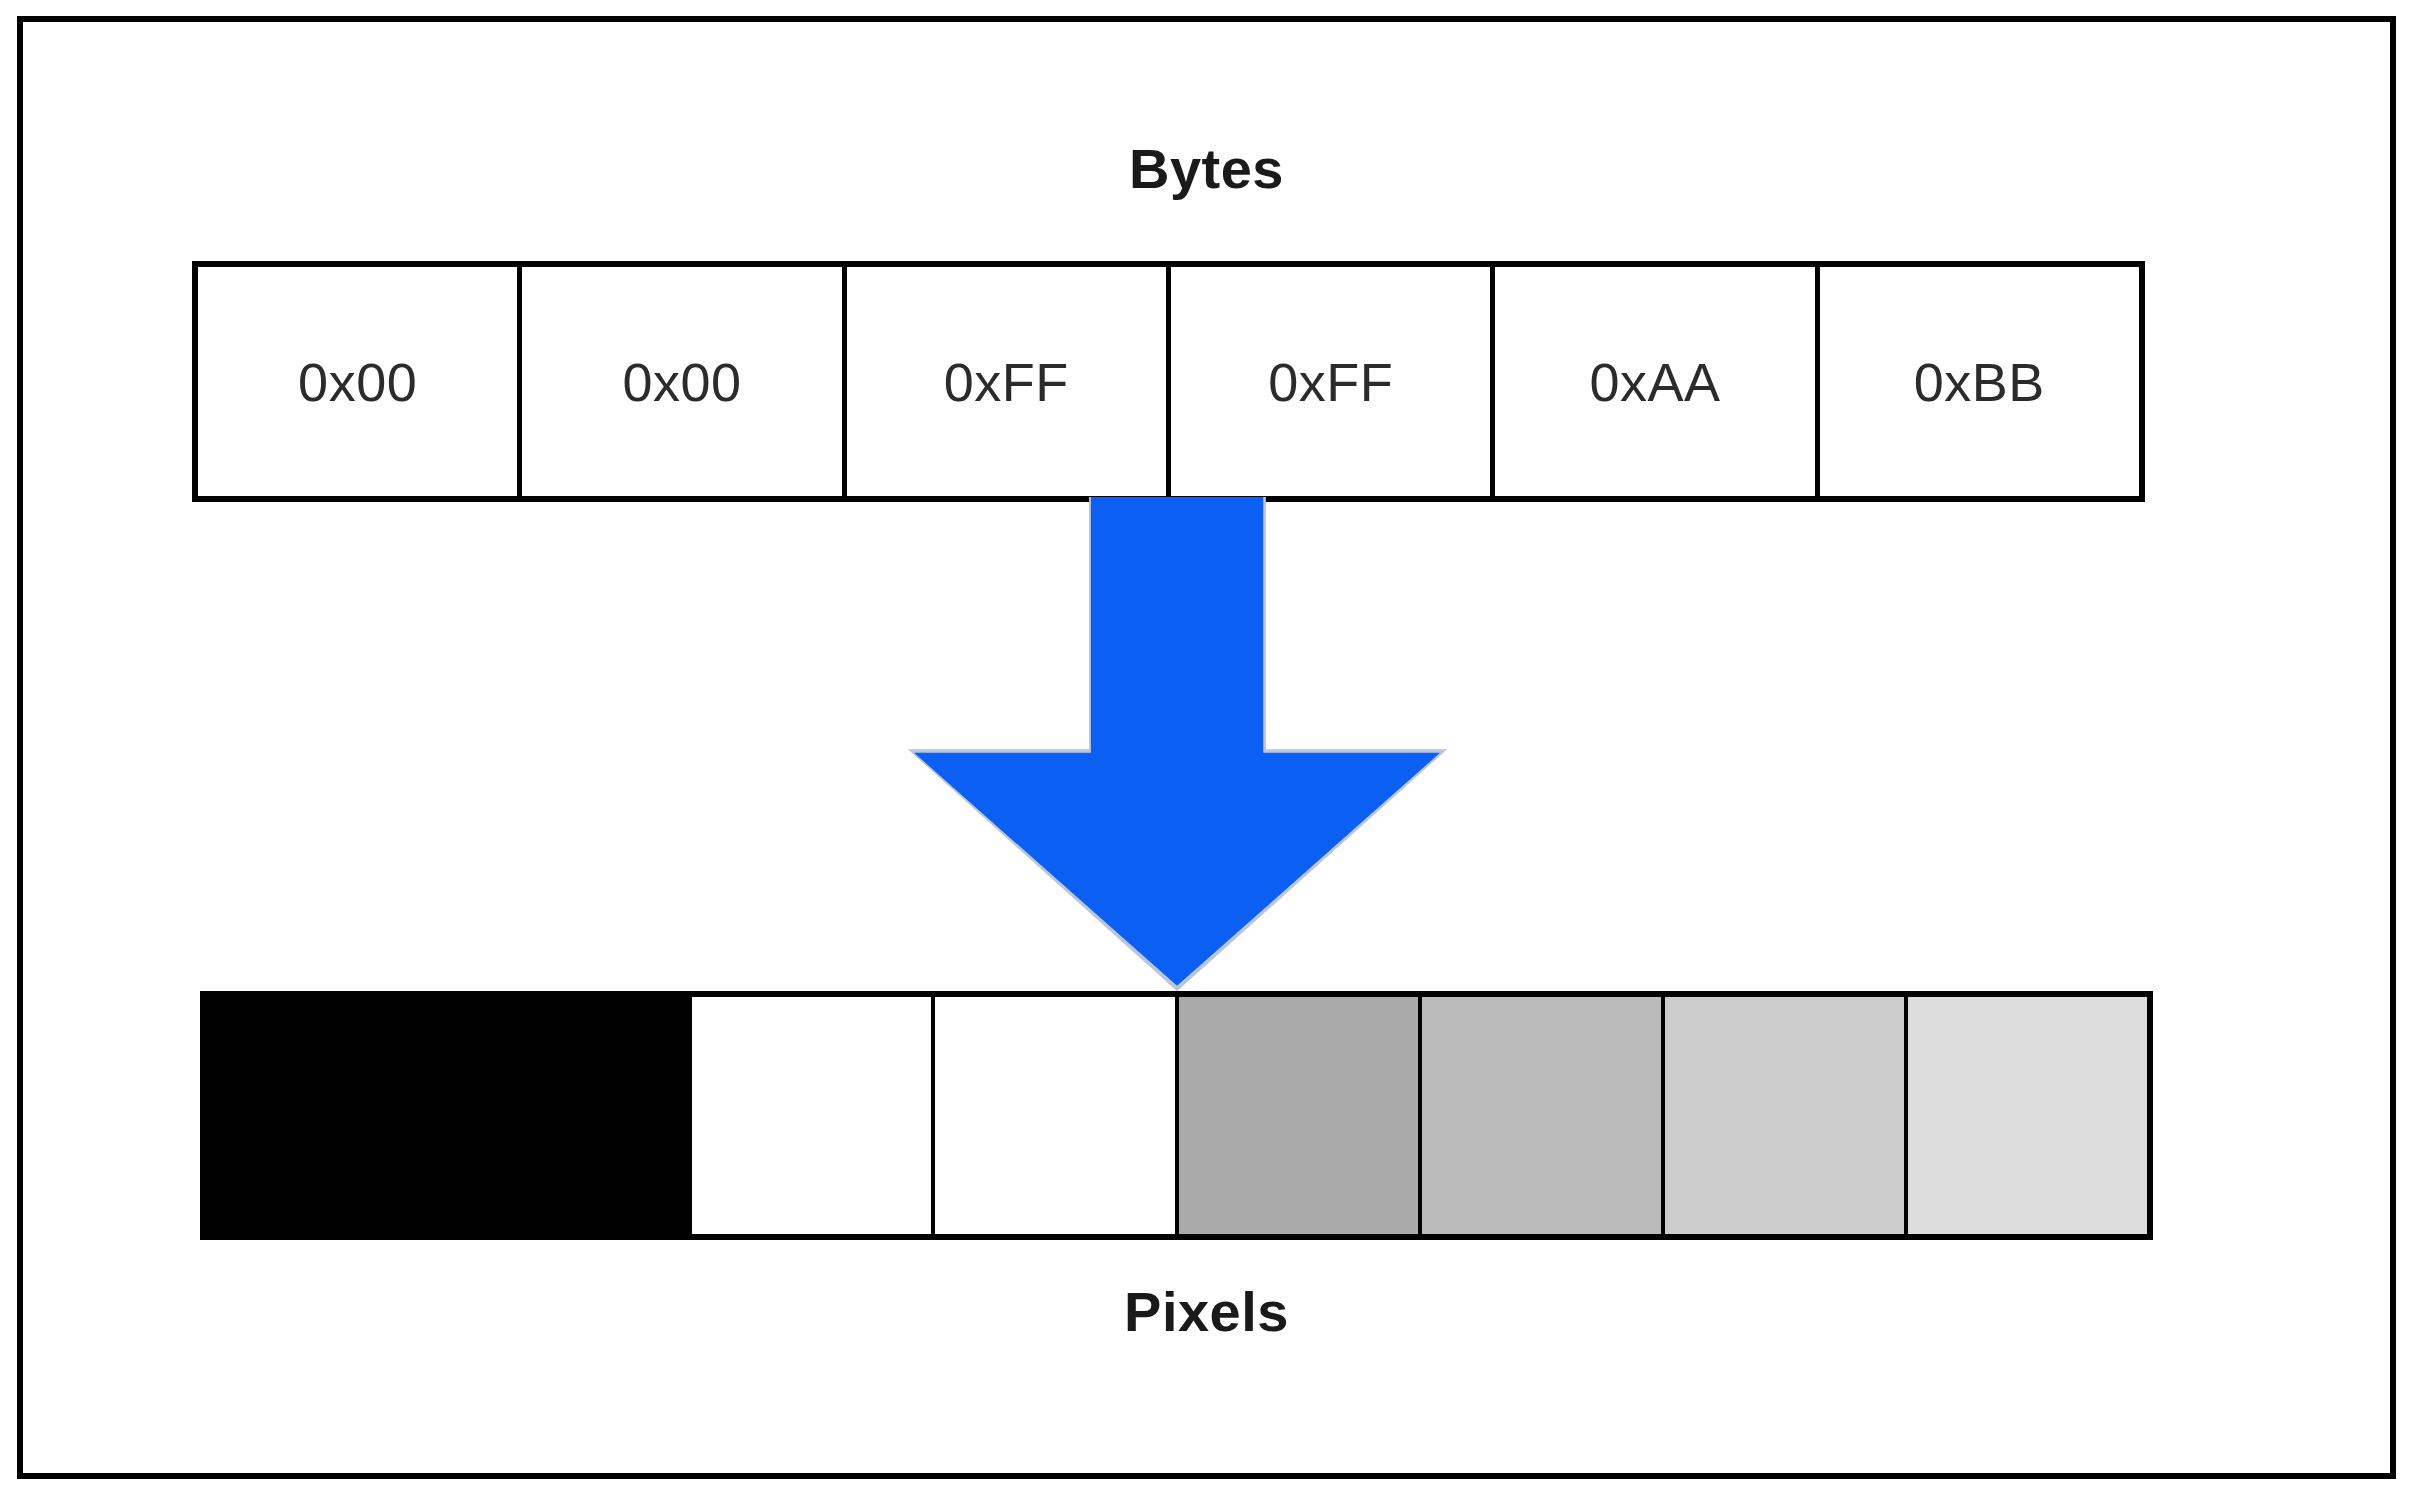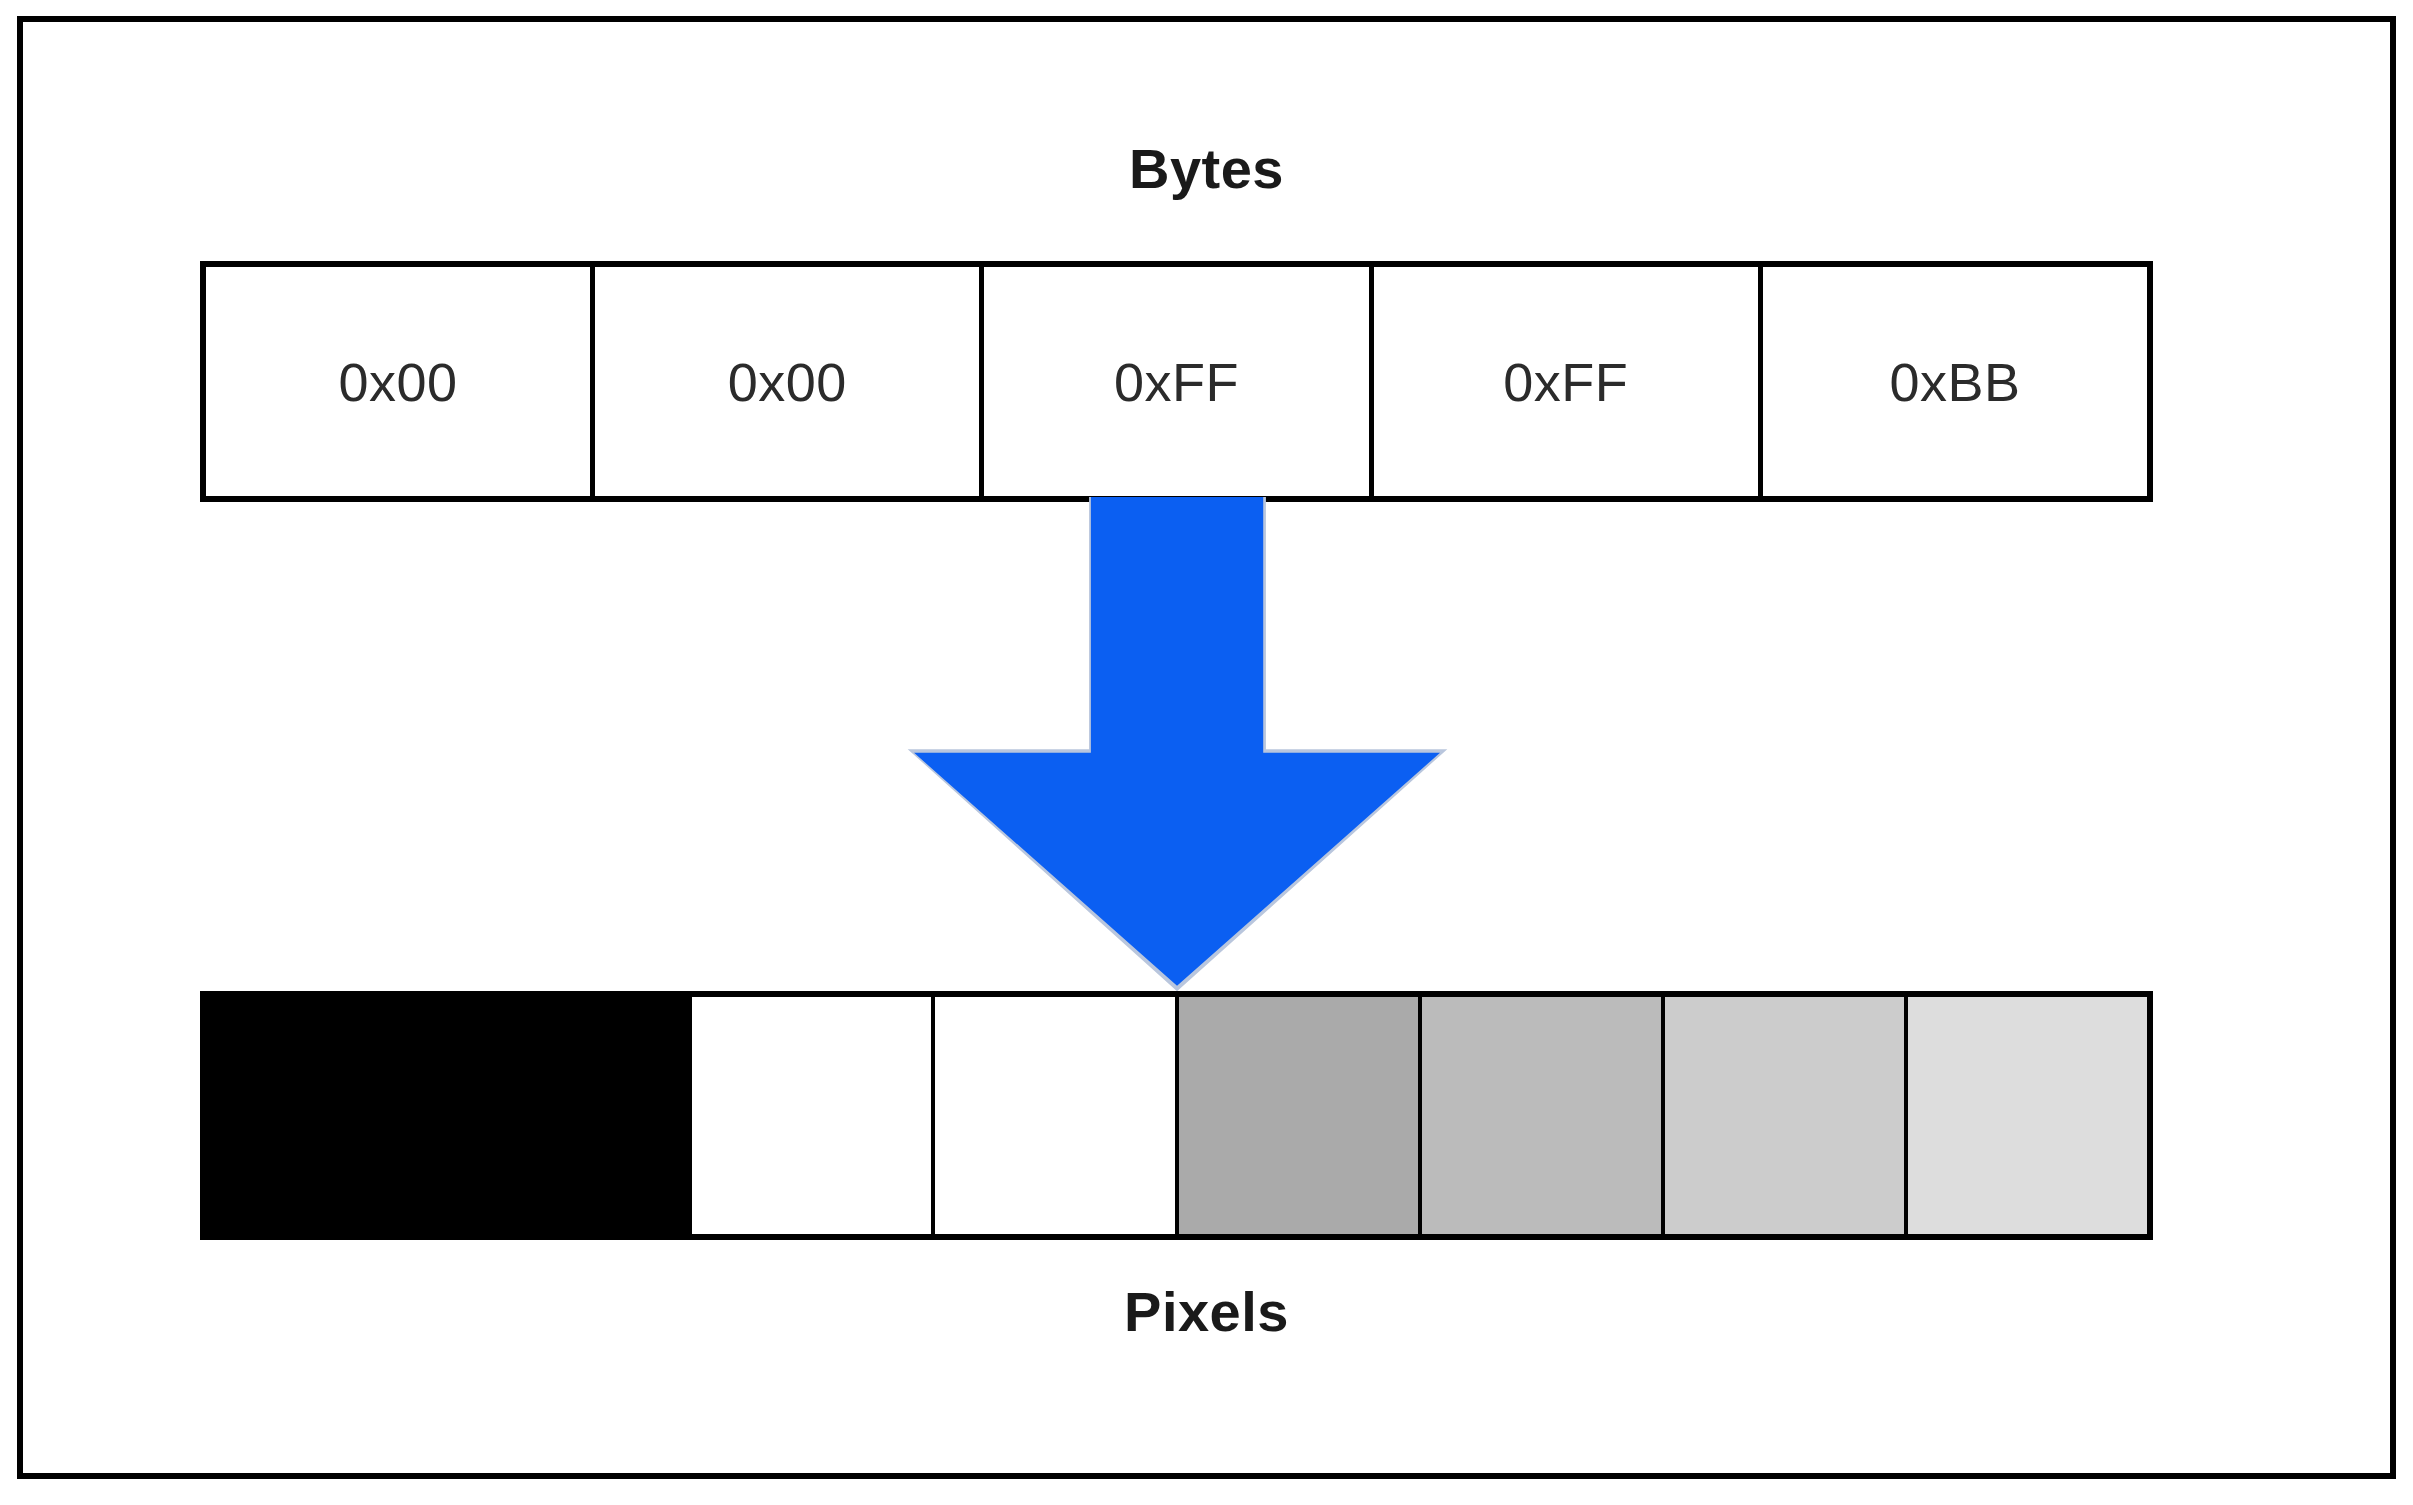--- a/index.html
+++ b/index.html
@@ -42,21 +42,21 @@
     color: #1a1a1a;
     letter-spacing: 0.5px;
     line-height: 1;
   }
   #caption-bytes { top: 141px; }
   #caption-pixels { top: 1284px; }
 
   
   #byte-table {
     position: absolute;
-    left: 200px;
+    left: 192px;
     top: 261px;
     width: 1953px;
     height: 241px;
     display: flex;
     box-sizing: border-box;
     border: 6.4px solid #000000;
     background: #ffffff;
   }
   .byte-cell {
     flex: 1 1 0;
@@ -109,20 +109,21 @@
 
   <div id="outer-frame"></div>
 
   <div class="caption" id="caption-bytes">Bytes</div>
 
   <div id="byte-table">
     <div class="byte-cell">0x00</div>
     <div class="byte-cell">0x00</div>
     <div class="byte-cell">0xFF</div>
     <div class="byte-cell">0xFF</div>
+    <div class="byte-cell">0xAA</div>
     <div class="byte-cell">0xBB</div>
   </div>
 
   <svg id="arrow" viewBox="0 0 605 548">
 
     <polygon points="205,0 400,0 400,278 600,278 302,545 5,278 205,278" fill="#b9c6dd"></polygon>
 
     <polygon points="207,0 397,0 397,282 592,282 302,539 12,282 207,282" fill="#0B5FF2"></polygon>
   </svg>
 

